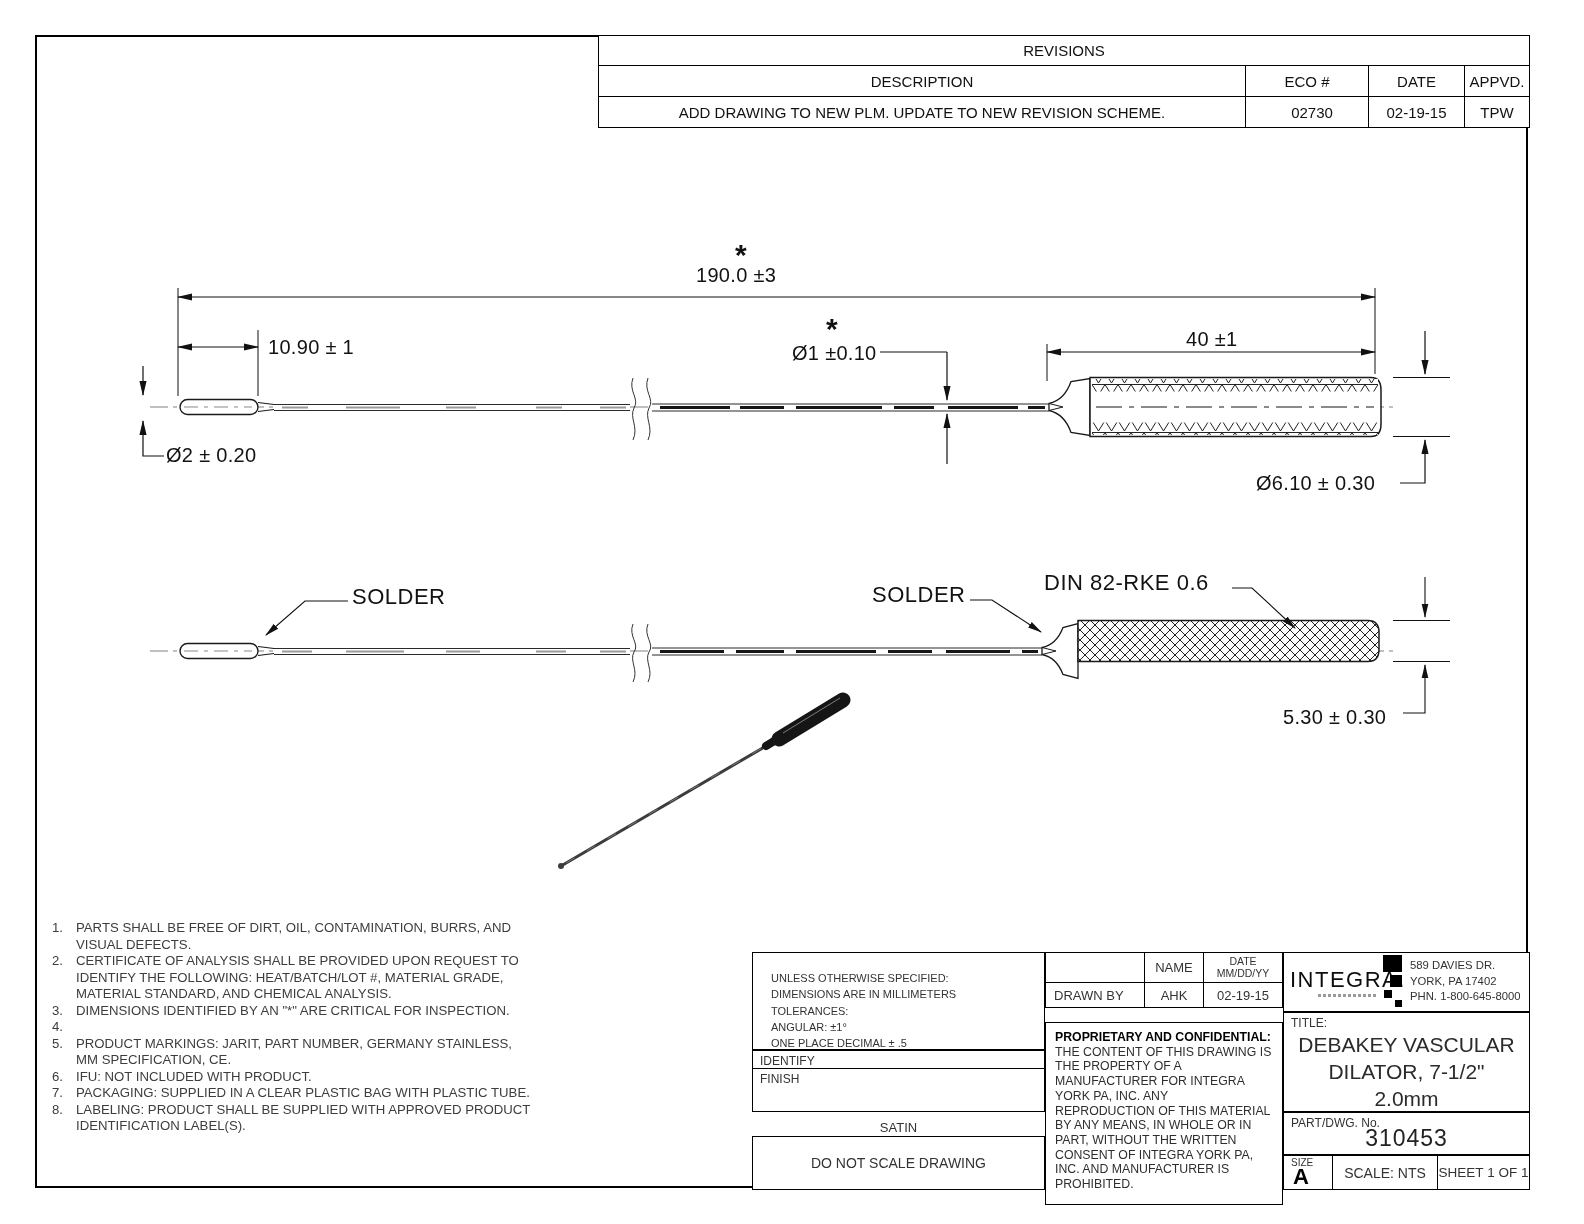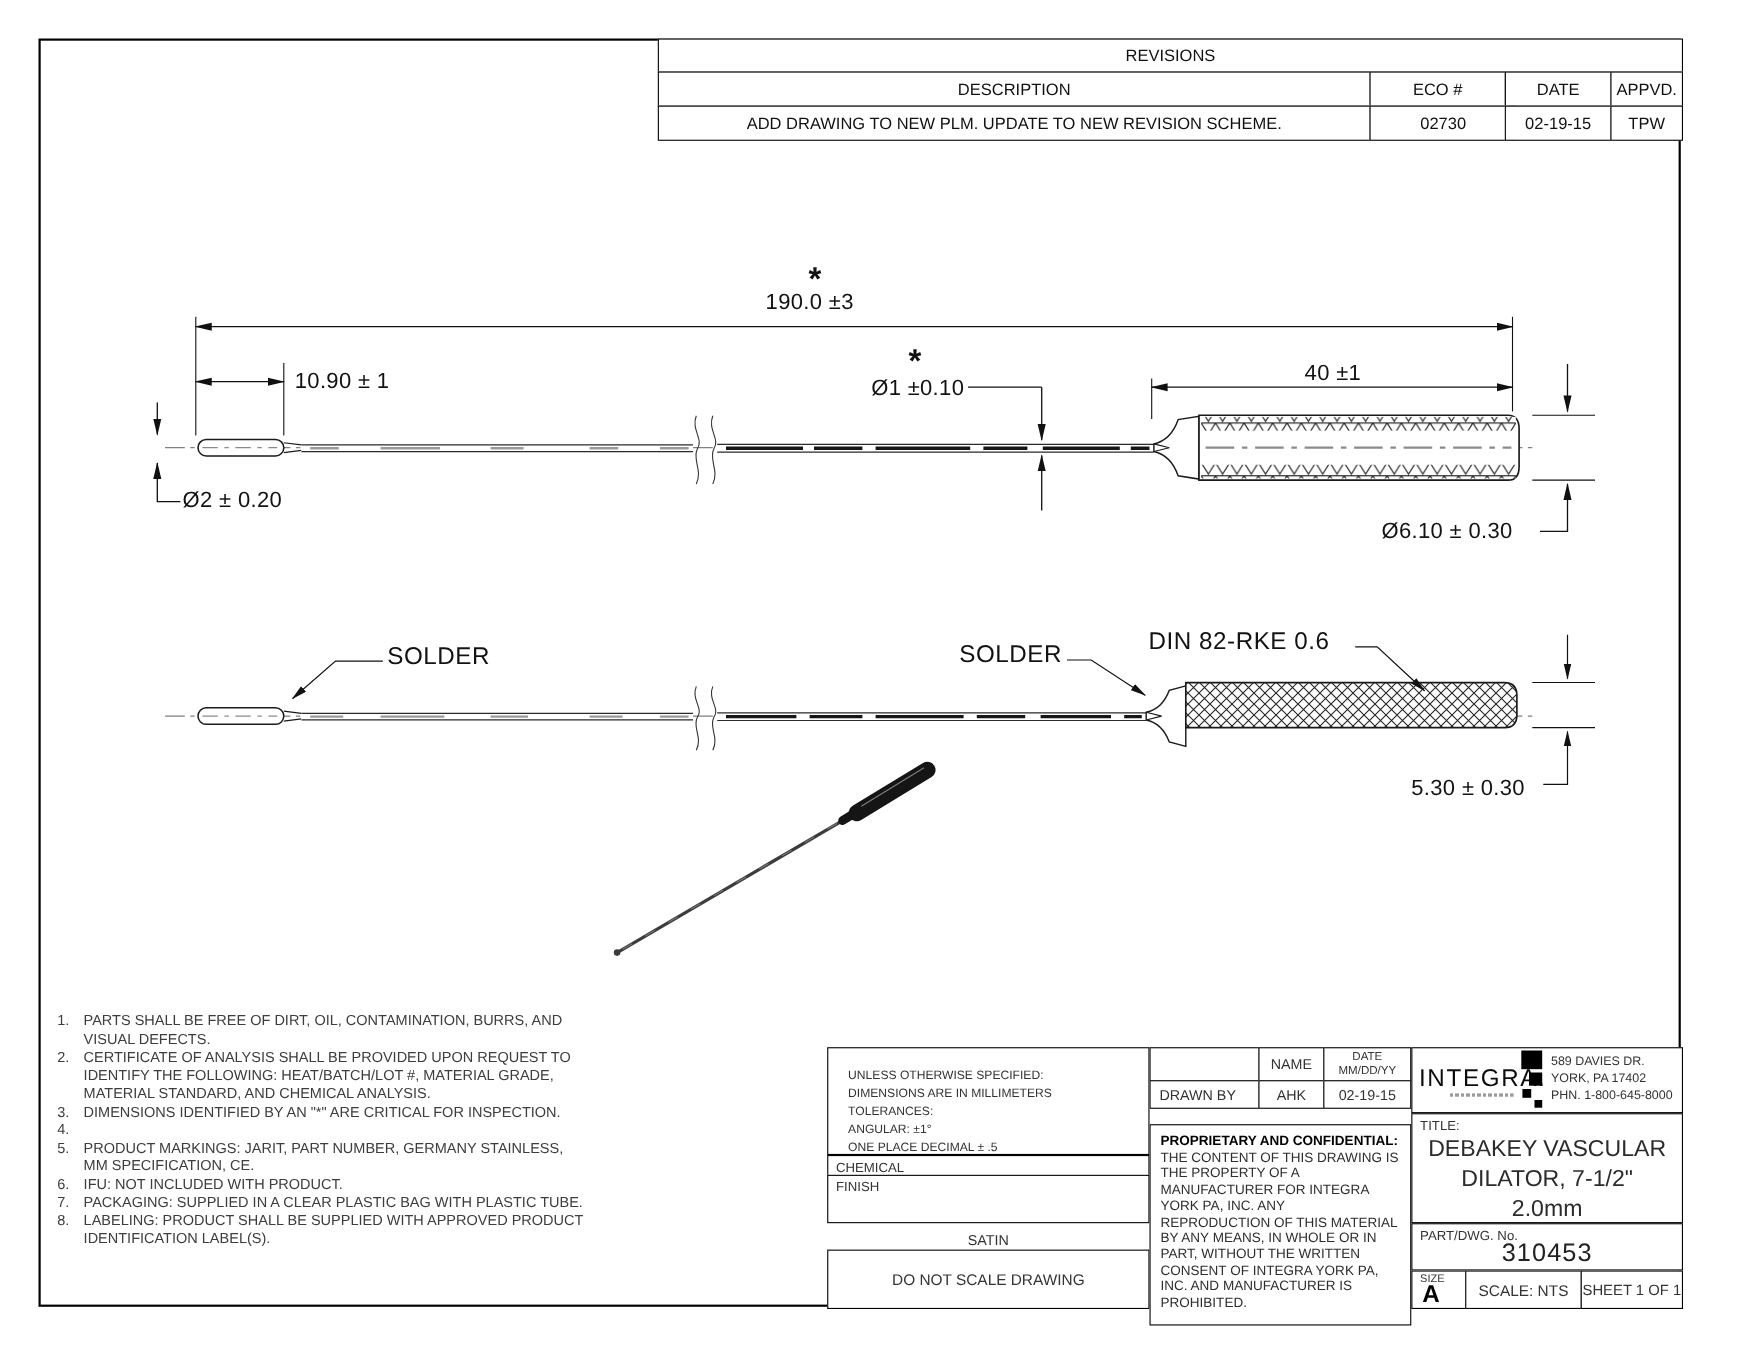--- a/index.html
+++ b/index.html
@@ -219,21 +219,21 @@
 
   <div>
 
     <div class="tcell tol pre" style="left:752px;top:952px;width:293px;height:98px;">UNLESS OTHERWISE SPECIFIED:
 DIMENSIONS ARE IN MILLIMETERS
 TOLERANCES:
 ANGULAR: ±1°
 ONE PLACE DECIMAL ± .5
 TWO PLACE DECIMAL ± .25</div>
     <div class="tcell" style="left:752px;top:1050px;width:293px;height:42px;">
-      <span class="tlabel">CHEMICAL</span>
+      <span class="tlabel">IDENTIFY</span>
       <div class="tcenter" style="position:absolute;left:0;top:14px;width:100%;height:26px;font-size:13px;color:#333;">HANDLE, DIN 1.4305, WIRE, DIN 1.4401</div>
     </div>
     <div class="tcell" style="left:752px;top:1068px;width:293px;height:44px;">
       <span class="tlabel">FINISH</span>
       <div class="tcenter" style="position:absolute;left:0;top:13px;width:100%;height:26px;font-size:13px;color:#333;margin-top:32px;">SATIN</div>
     </div>
     <div class="tcell tcenter" style="left:752px;top:1136px;width:293px;height:54px;font-size:14px;color:#333;">DO NOT SCALE DRAWING</div>
 
     <div class="tcell" style="left:1045px;top:952px;width:100px;height:31px;"></div>
     <div class="tcell signoff" style="left:1144px;top:952px;width:60px;height:31px;">NAME</div>

